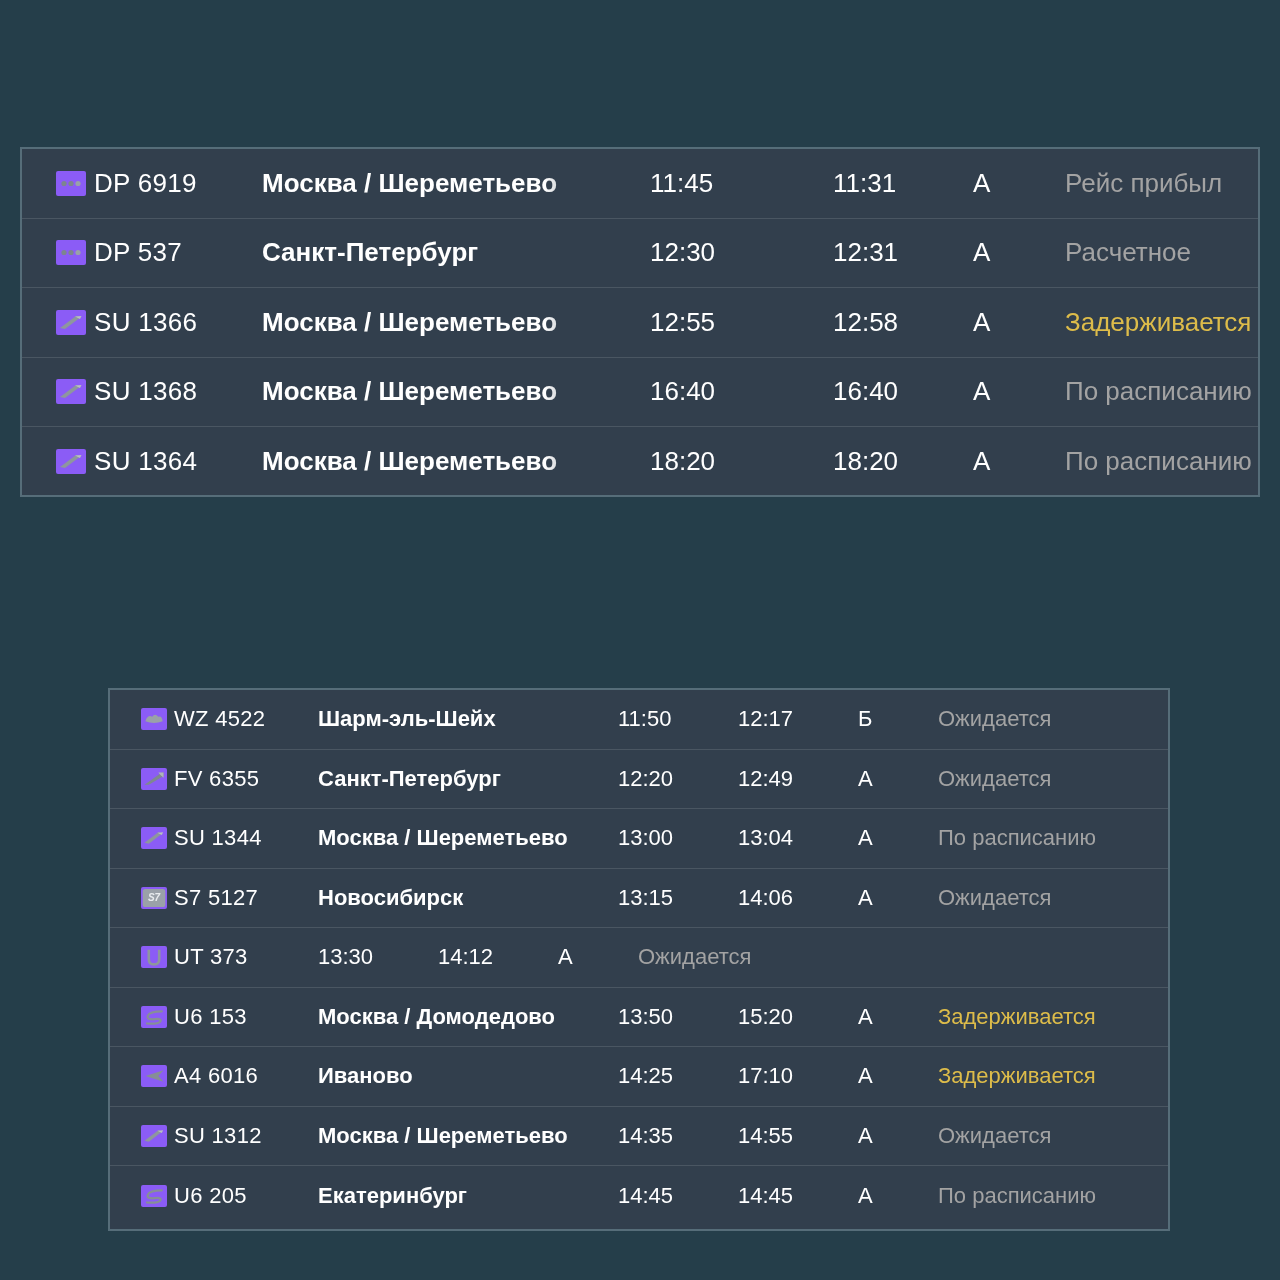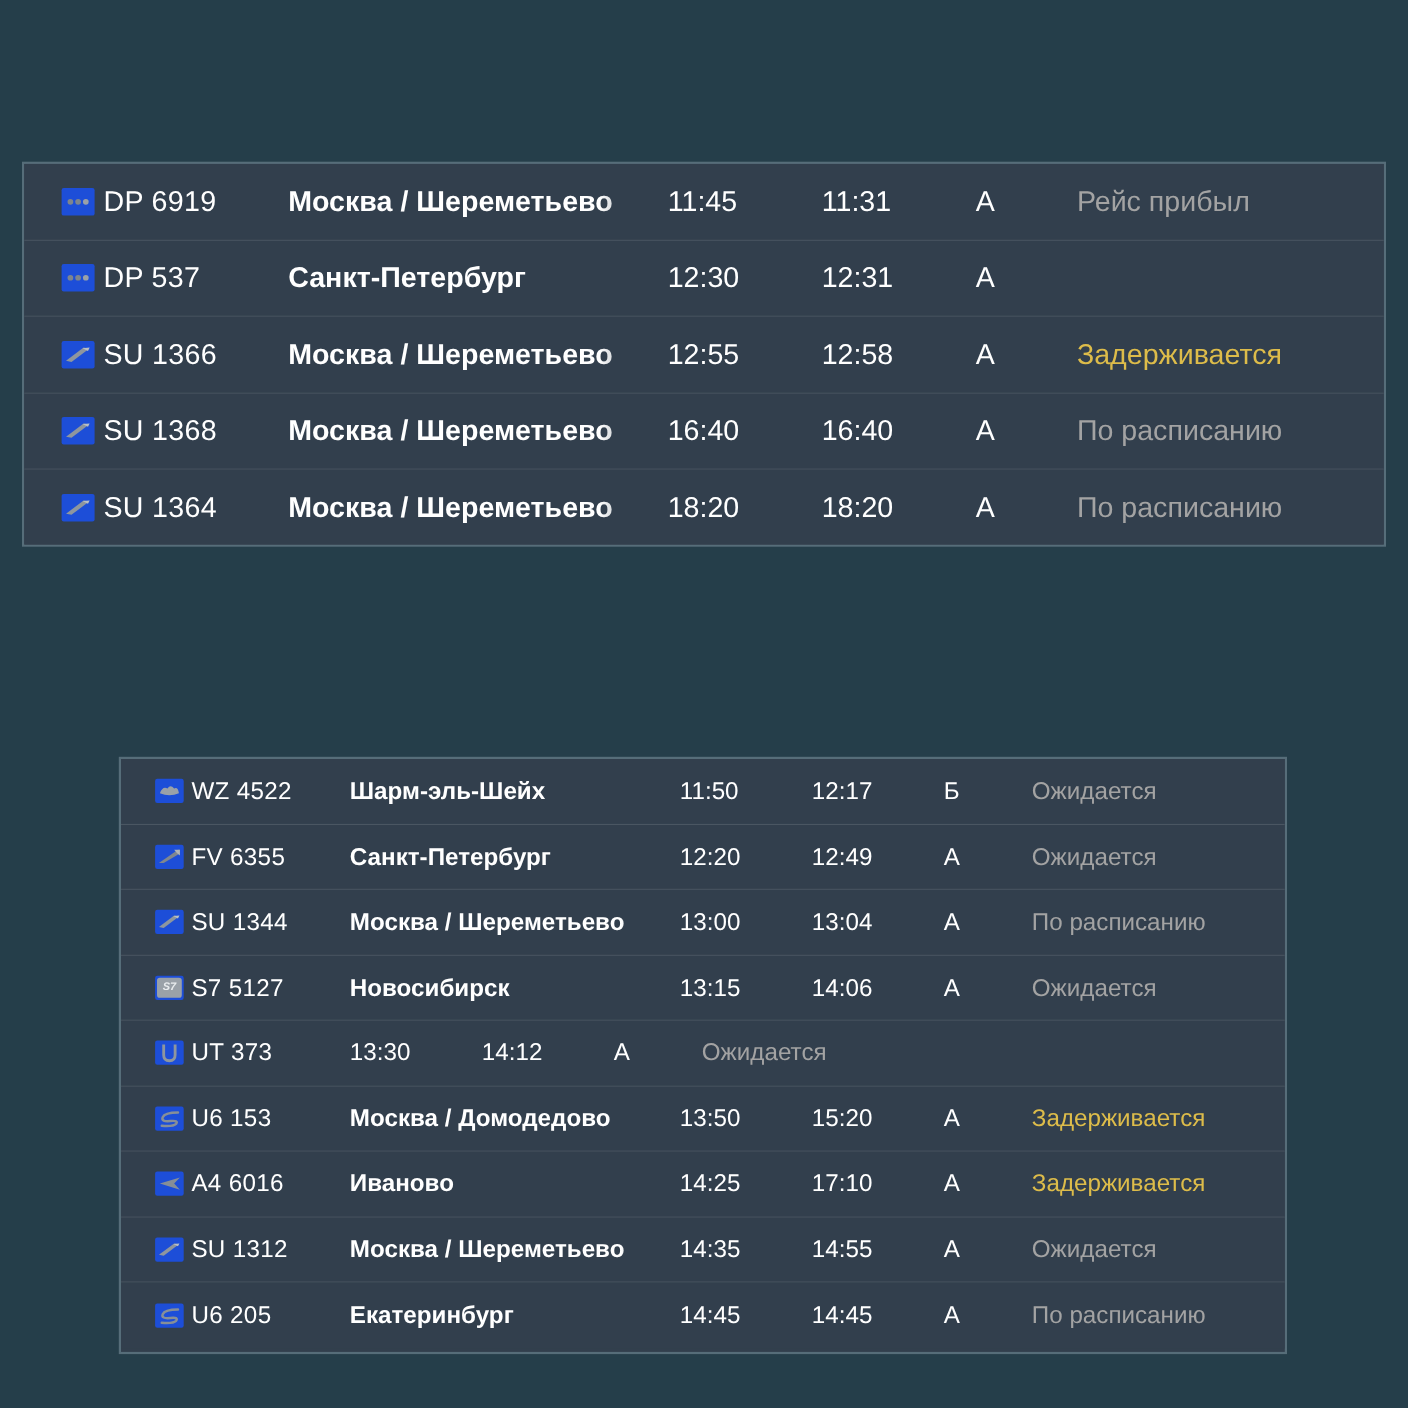--- a/index.html
+++ b/index.html
@@ -74,21 +74,21 @@
   .c-logo {
     flex: 0 0 auto;
     display: flex;
     align-items: center;
     justify-content: center;
   }
   #board-arrivals .c-logo { width: 46px; }
   #board-arrivals-2 .c-logo { width: 40px; }
 
   .logo-box {
-    background: #1d4ed8;
+    background: #8b5cf6;
     border-radius: 2px;
     display: flex;
     align-items: center;
     justify-content: center;
     overflow: hidden;
     position: relative;
   }
   #board-arrivals .logo-box { width: 30px; height: 25px; }
   #board-arrivals-2 .logo-box { width: 26px; height: 22px; }
 
@@ -115,21 +115,21 @@
     position: relative;
     -webkit-mask-image: linear-gradient(to right, #000 0, #000 82%, rgba(0,0,0,.25) 96%, rgba(0,0,0,0) 100%);
     mask-image: linear-gradient(to right, #000 0, #000 82%, rgba(0,0,0,.25) 96%, rgba(0,0,0,0) 100%);
   }
   #board-arrivals .c-dest { width: 345px; }
   #board-arrivals-2 .c-dest { width: 300px; }
 
   .c-time {
     flex: 0 0 auto;
   }
-  #board-arrivals .c-time { width: 140px; }
+  #board-arrivals .c-time { width: 140px; margin-left: 43px; }
   #board-arrivals-2 .c-time { width: 120px; }
 
   .c-term {
     flex: 0 0 auto;
     text-align: left;
   }
   #board-arrivals .c-term { width: 92px; }
   #board-arrivals-2 .c-term { width: 80px; }
 
   .c-status {
@@ -168,20 +168,21 @@
               <circle cx="15" cy="12.5" r="2.6" fill="#7d858e"></circle>
               <circle cx="22" cy="12.5" r="2.6" fill="#9aa1a8"></circle>
             </svg>
           </span>
         </div>
         <div class="c-flight">DP 537</div>
         <div class="c-dest">Санкт-Петербург</div>
         <div class="c-time">12:30</div>
         <div class="c-time">12:31</div>
         <div class="c-term">А</div>
+        <div class="c-status st-normal">Расчетное</div>
       </div>
       <div class="row">
         <div class="c-logo">
           <span class="logo-box">
             <svg width="30" height="25" viewBox="0 0 30 25">
               <path d="M4 18 L20 6 L25 7 L9 19 Z" fill="#8e969e"></path>
               <path d="M19 6.5 L25.5 6 L24 9 Z" fill="#b9bfc4"></path>
             </svg>
           </span>
         </div>

